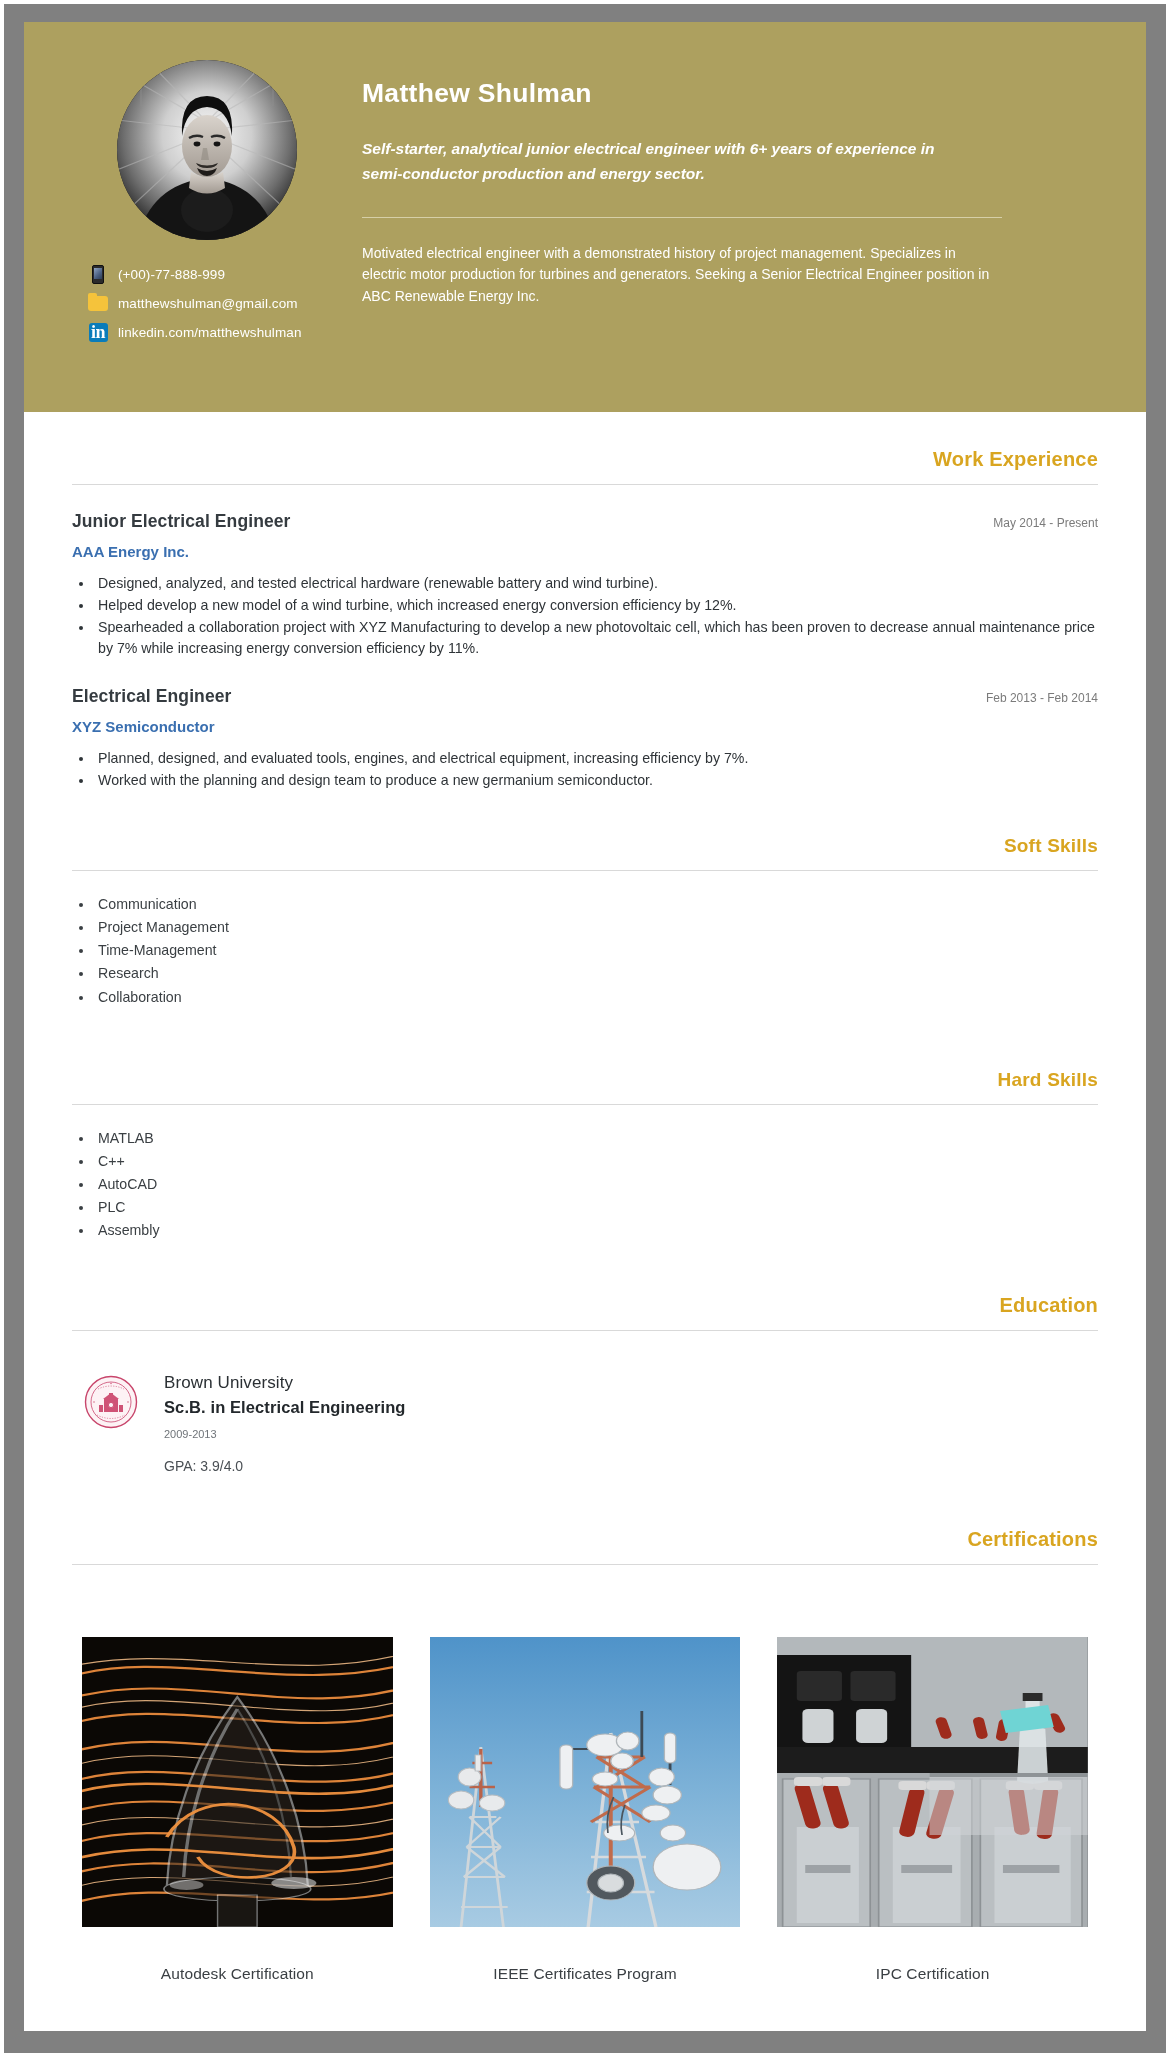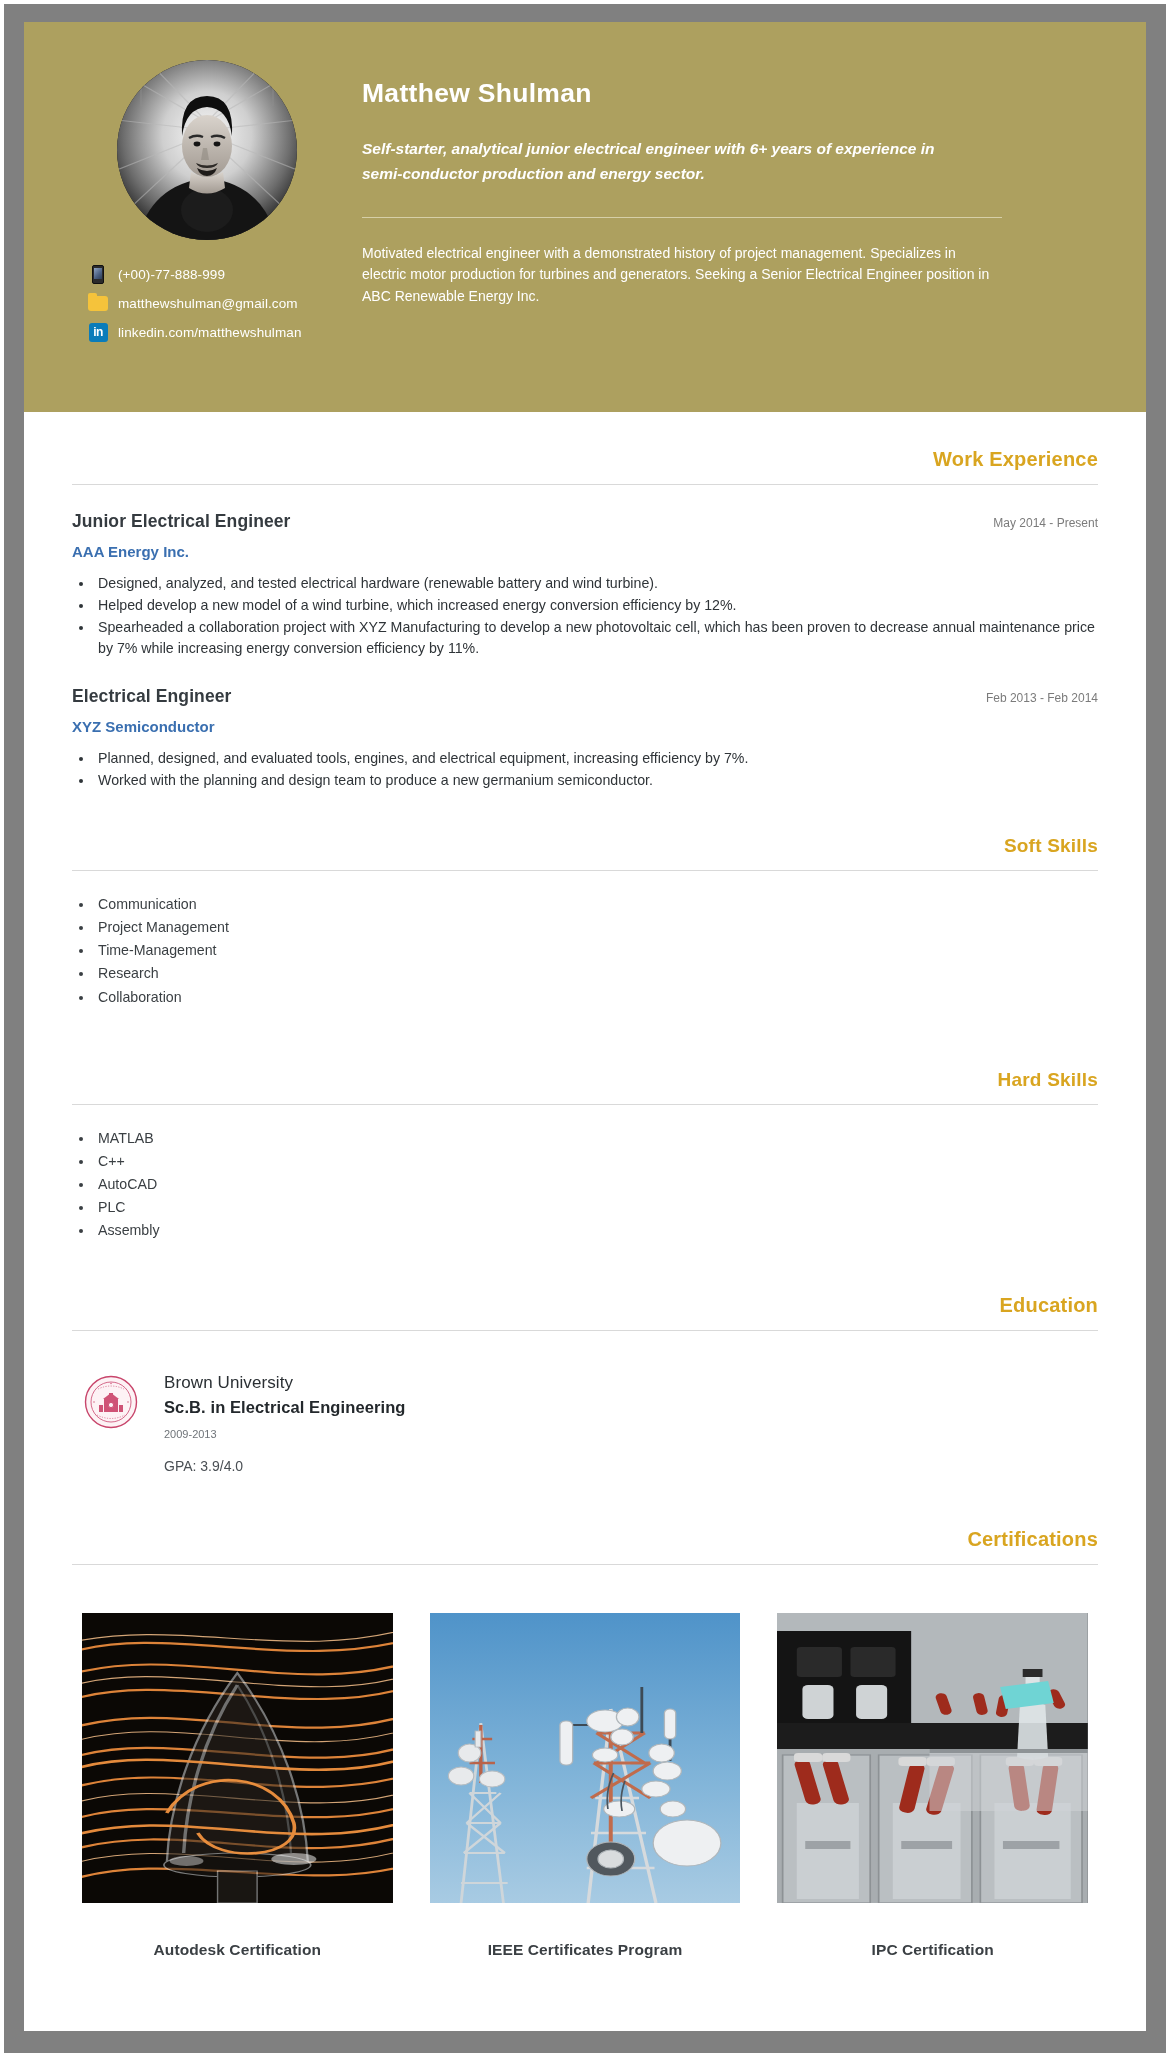--- a/index.html
+++ b/index.html
@@ -110,26 +110,26 @@
     position: absolute;
     top: -3px; left: 0; width: 9px; height: 4px;
     background: #f5c33b;
     border-radius: 2px 2px 0 0;
   }
   .ic-linkedin {
     width: 19px; height: 19px;
     background: #0a7cba;
     border-radius: 3px;
     color: #fff;
-    font-size: 12px;
+    font-size: 18px;
     font-weight: bold;
     line-height: 19px;
     text-align: center;
     letter-spacing: -.5px;
-    font-family: Liberation Sans, sans-serif;
+    font-family: Liberation Serif, serif;
   }
 
   .header-right {
     flex: 1;
     padding-left: 14px;
     padding-top: 26px;
   }
   .full-name {
     color: #ffffff;
     font-size: 26.5px;
@@ -264,23 +264,22 @@
     color: #4a4f54;
     font-size: 14px;
     margin-top: 18px;
   }
 
   
   .cert-block { margin-top: 54px; }
   .cert-grid {
     display: flex;
     gap: 37px;
-    margin-top: 48px;
+    margin-top: 72px;
     padding: 0 10px;
-    font-weight: bold;
   }
   .cert-item {
     flex: 1;
     display: flex;
     flex-direction: column;
     align-items: center;
   }
   .cert-img {
     width: 100%;
     height: 290px;

